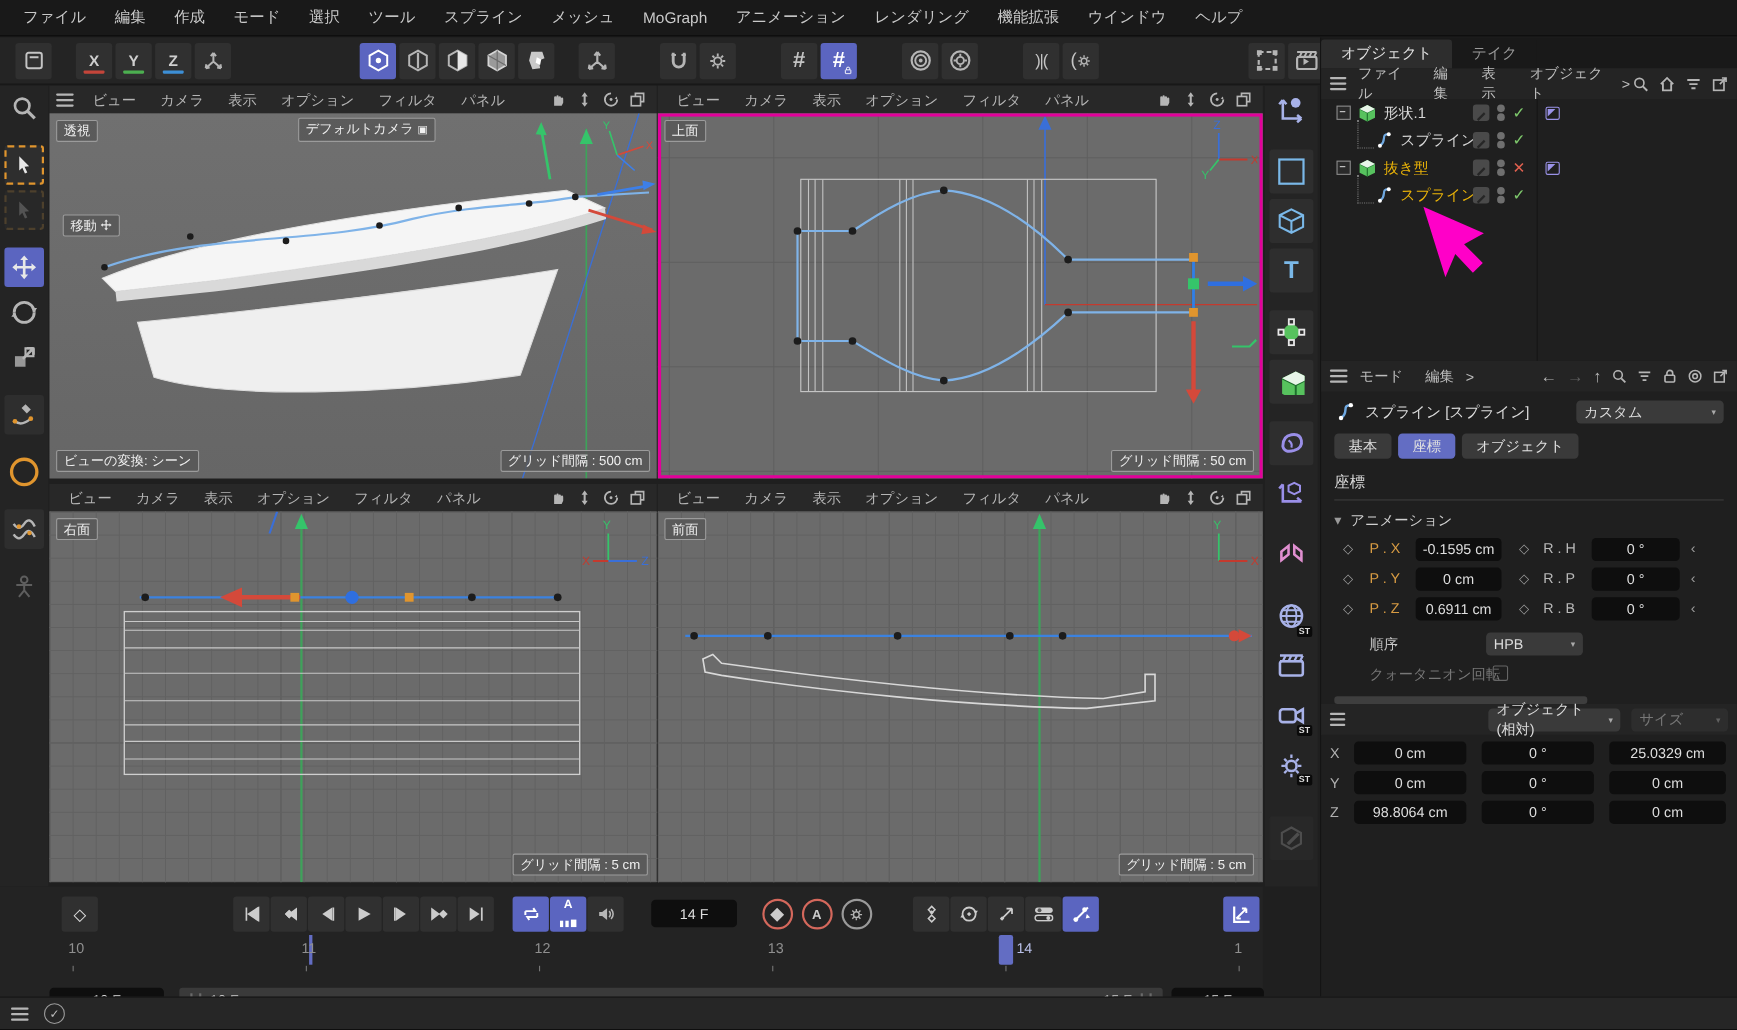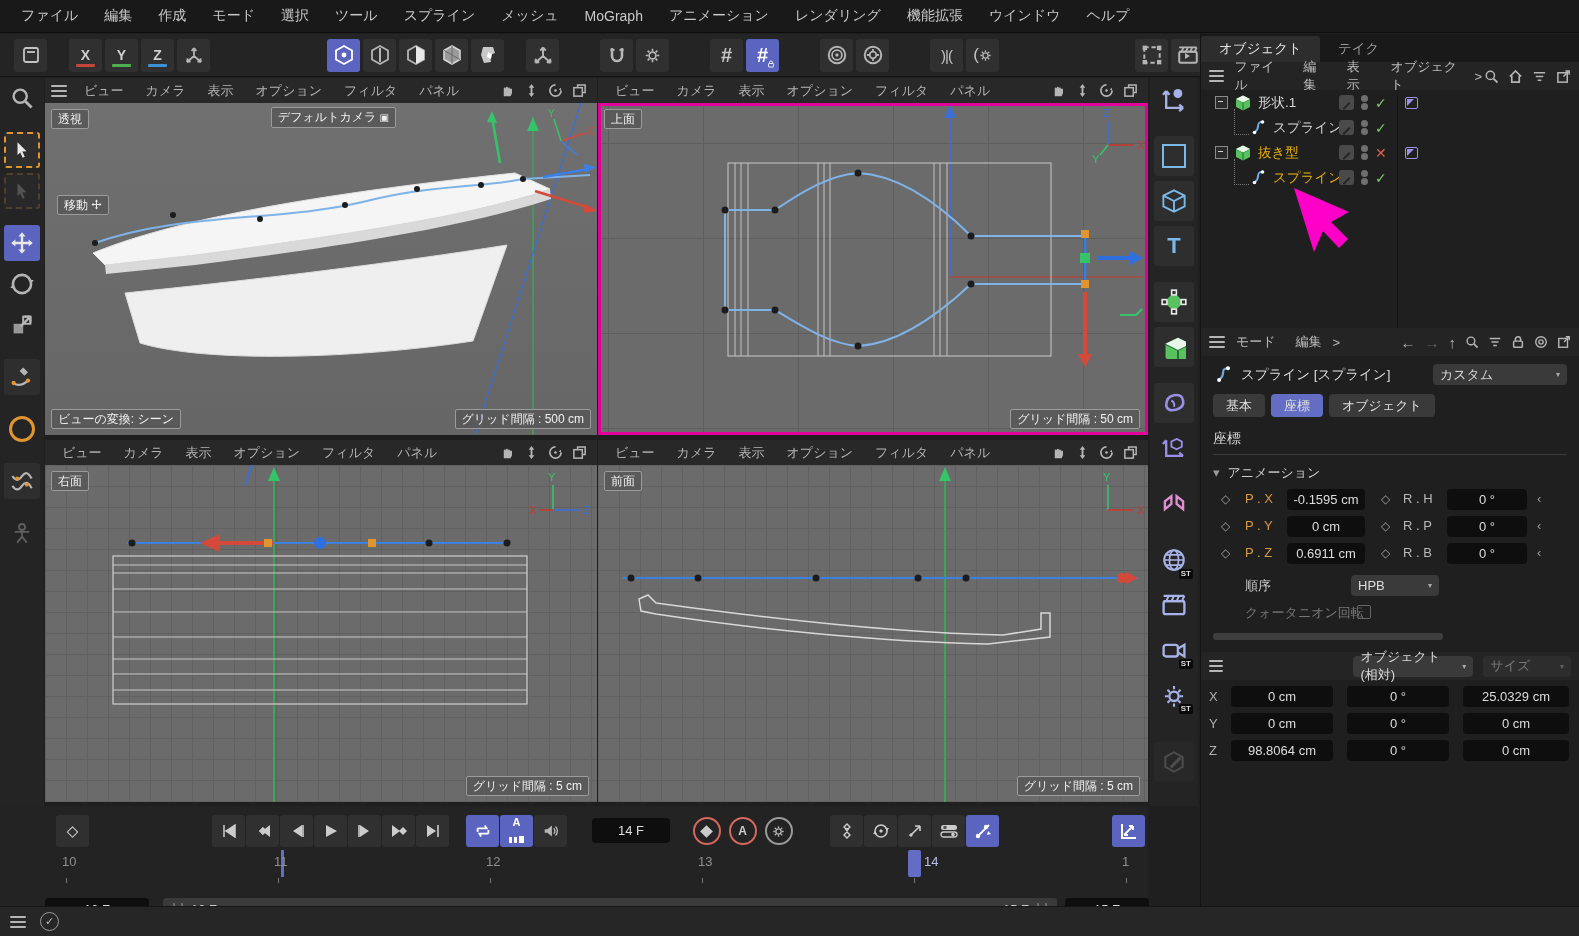--- a/index.html
+++ b/index.html
@@ -997,21 +997,21 @@
       <span style="position:absolute;left:44px;top:4px;color:#c8c8c8">順序</span>
       <span class="drop" style="position:absolute;left:150px;top:2px;width:74px">
           <span>HPB</span>
           <span class="dar">▾</span>
         </span>
       <span style="position:absolute;left:44px;top:31px;color:#777">クォータニオン回転</span>
       <span style="position:absolute;left:156px;top:32px;width:12px;height:12px;border:1.5px solid #666;border-radius:2px"></span>
     </div>
     <div style="height:7px;background:#3e3e3e;border-radius:3px;margin:4px 12px 0;width:230px"></div>
 
-    <div class="pmenu" style="margin-top:12px;background:#242424">
+    <div class="pmenu" style="background:#242424">
       <span class="hmb">
           <i></i>
           <i></i>
           <i></i>
         </span>
       <span class="drop" style="margin-left:128px;width:118px">
           <span>オブジェクト(相対)</span>
           <span class="dar">▾</span>
         </span>
       <span class="drop dim" style="margin-left:8px;width:82px">

